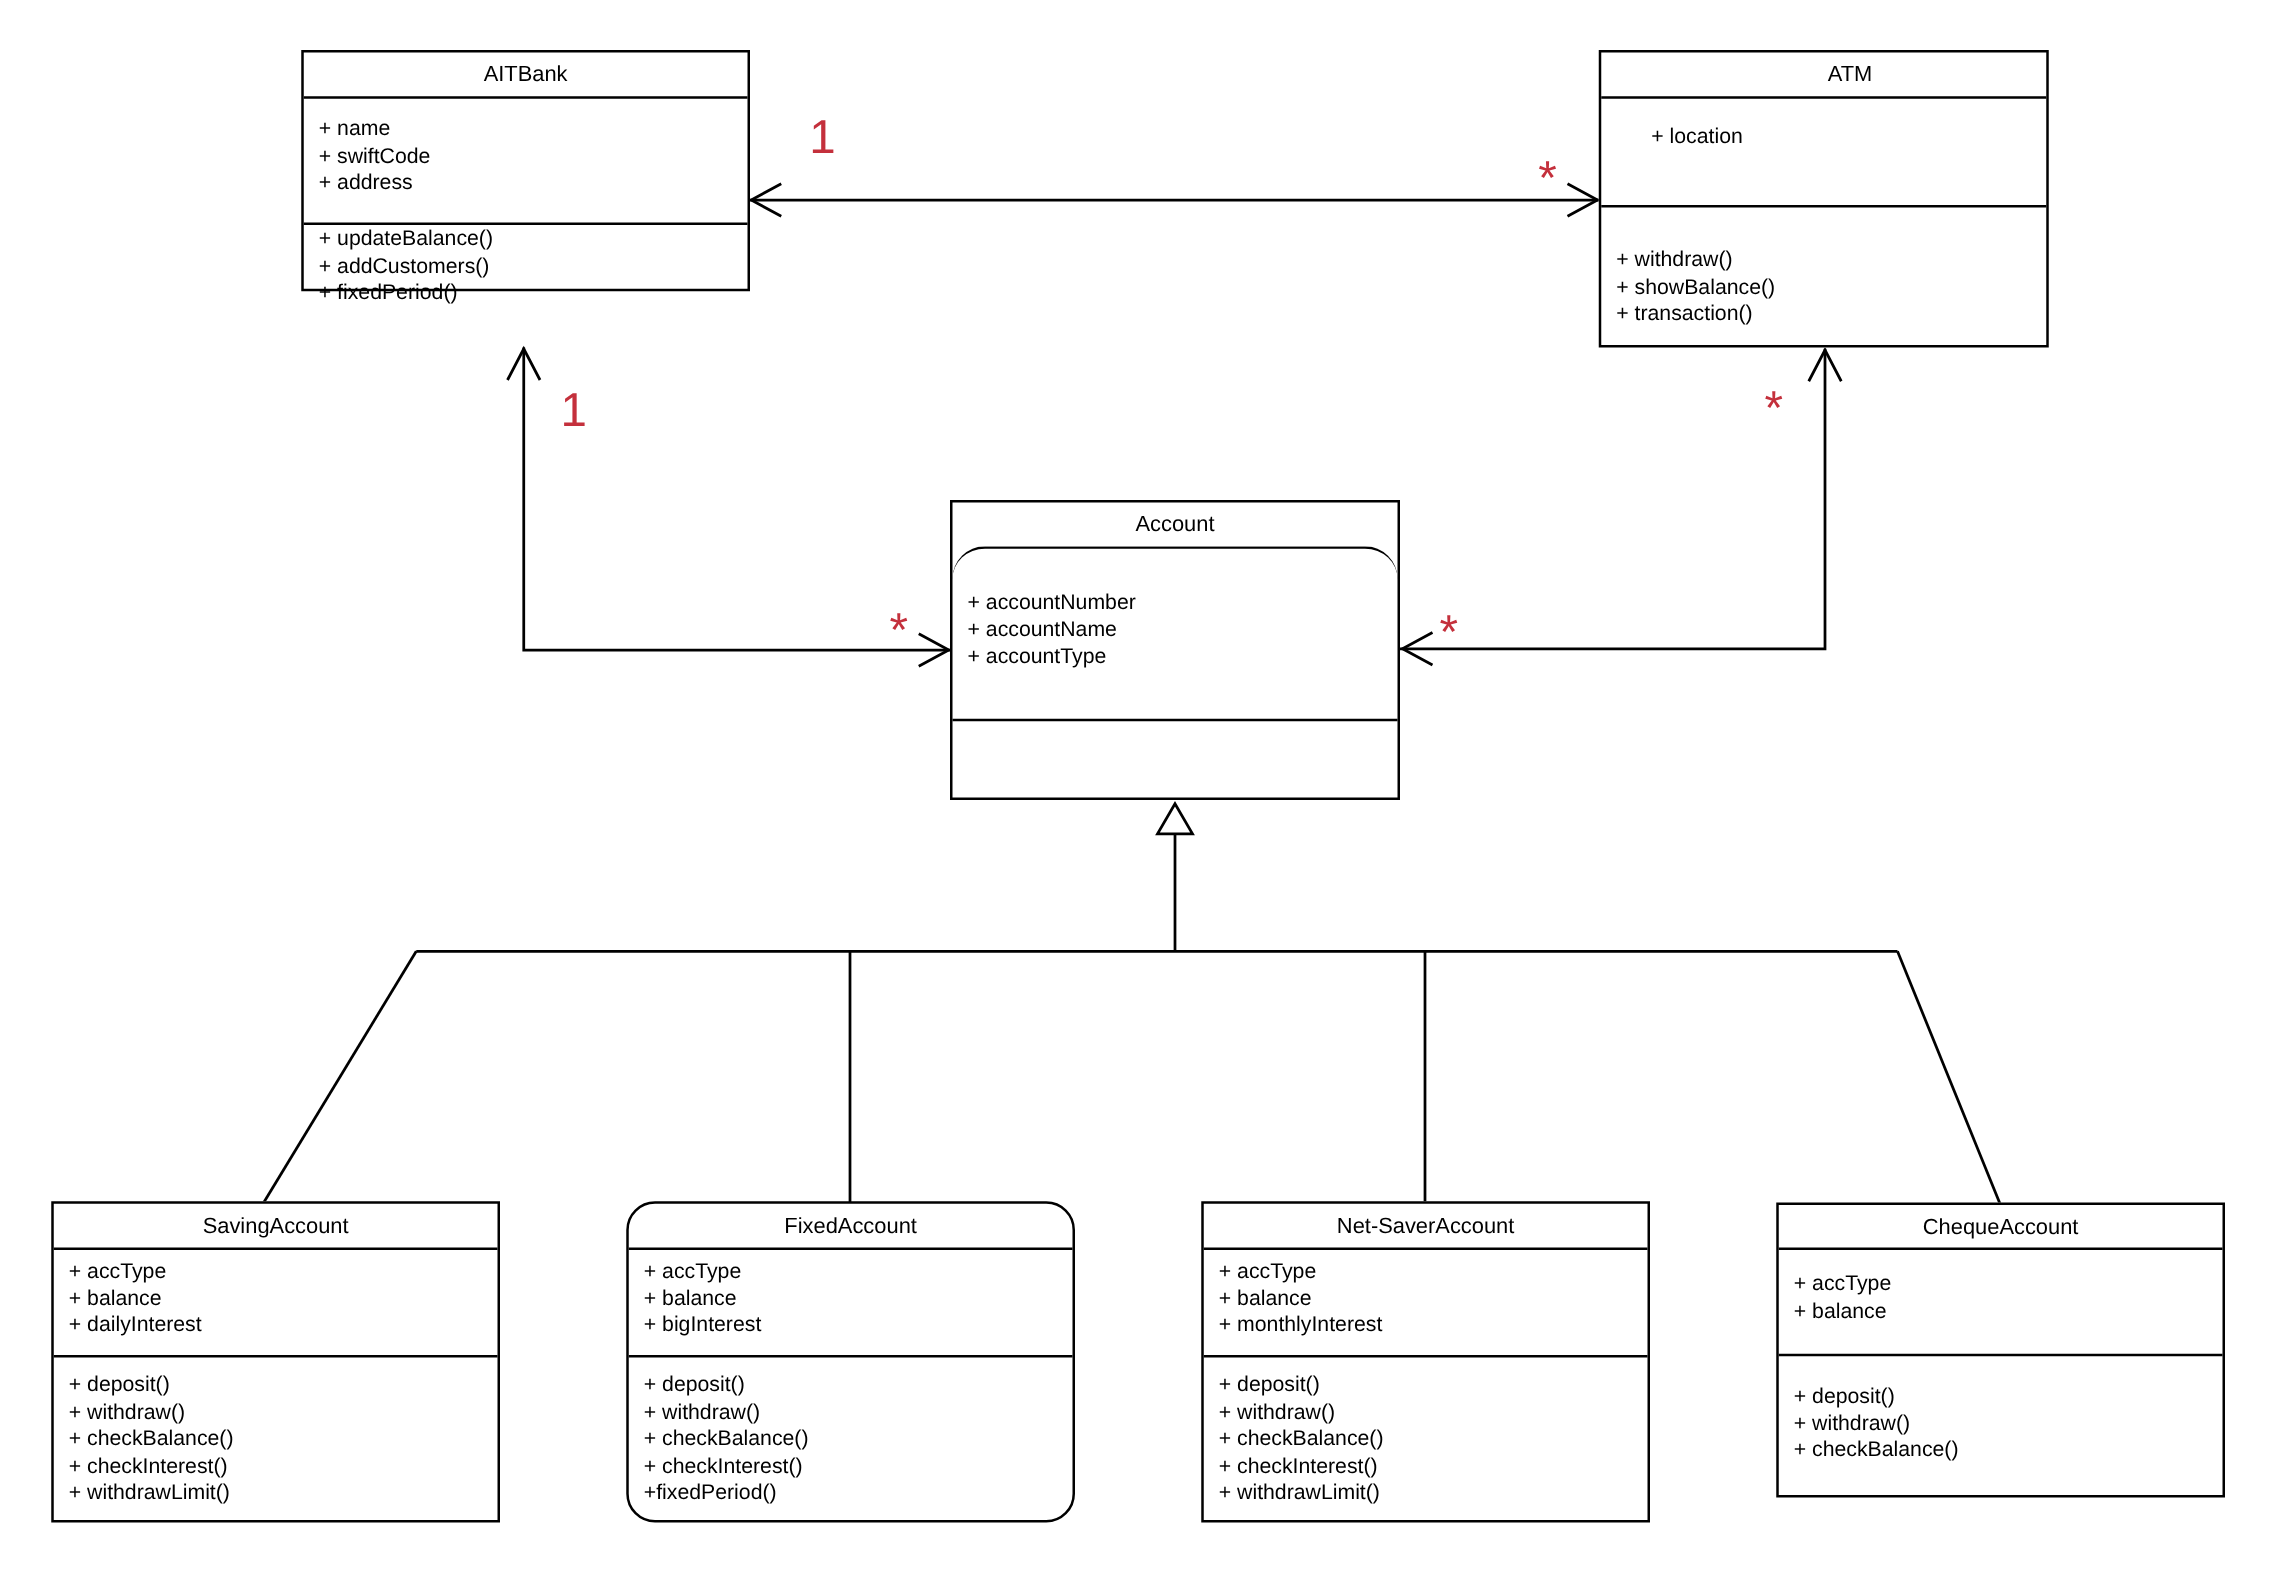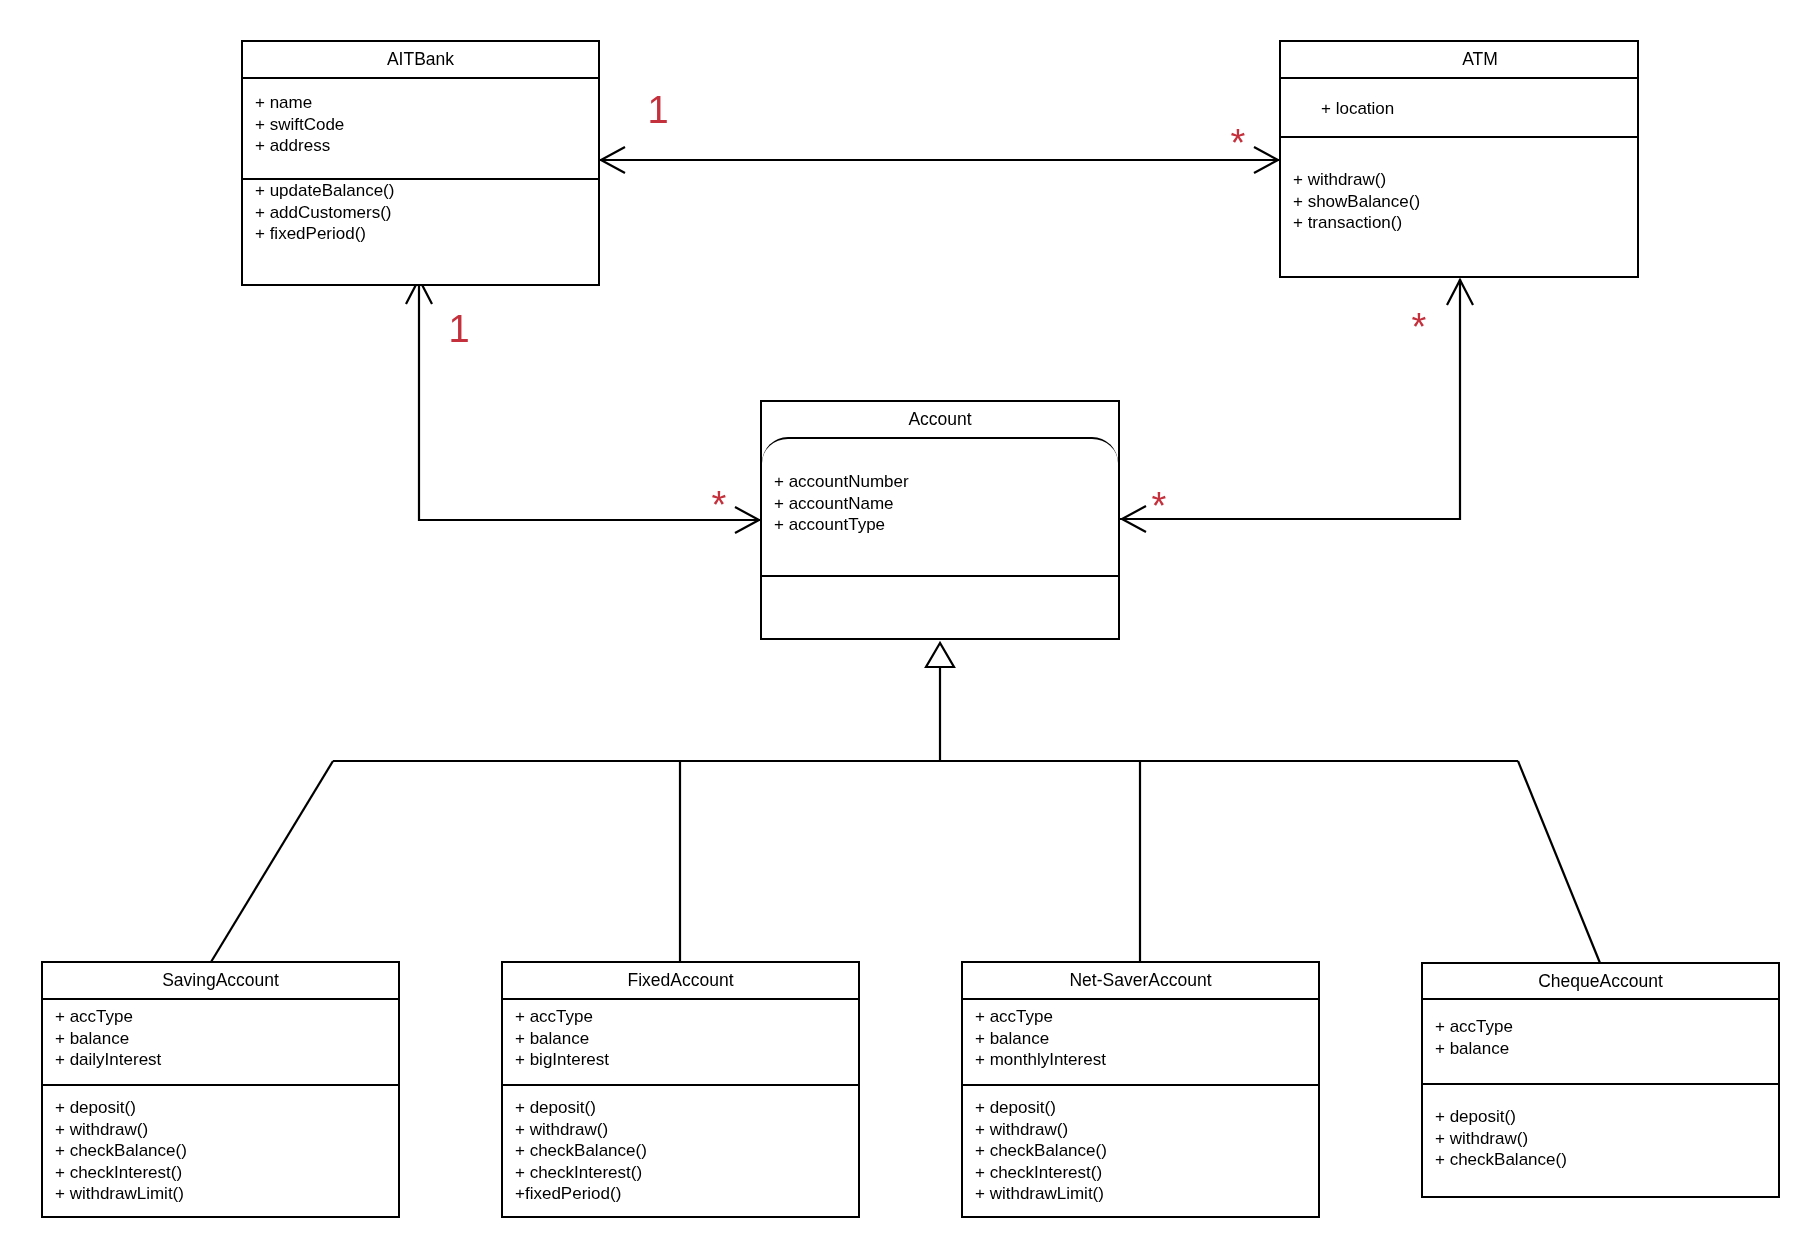--- a/index.html
+++ b/index.html
@@ -34,36 +34,36 @@
   .uml-section{
     border-top:2px solid var(--color-line);
     padding-left:12px;padding-right:8px;
     line-height:21.5px;
     flex:0 0 auto;
   }
   .uml-methods{flex:1 1 auto;}
   .member-line{white-space:nowrap;}
 
   
-  #box-aitbank {left:241px; top:40px;  width:359px; height:246px;}
+  #box-aitbank {left:241px; top:40px;  width:359px; height:193px;}
   #box-aitbank  .uml-title{height:35px;}
   #box-aitbank  .uml-attrs{height:101px;padding-top:13px;}
   #box-aitbank  .uml-methods{padding-top:0;}
 
   #box-atm     {left:1279px;top:40px;  width:360px; height:238px;}
   #box-atm      .uml-title{height:35px;padding-left:42px;}
-  #box-atm      .uml-attrs{height:59px;padding-top:19px;padding-left:40px;}
+  #box-atm      .uml-attrs{height:87px;padding-top:19px;padding-left:40px;}
   #box-atm      .uml-methods{padding-top:31px;}
 
   #box-account {left:760px; top:400px; width:360px; height:240px;}
   #box-account  .uml-title{height:35px;}
   #box-account  .uml-attrs{height:138px;padding-top:32px;border-radius:26px;}
 
   #box-saving  {left:41px;  top:961px; width:359px; height:257px;}
-  #box-fixed   {left:501px; top:961px; width:359px; height:257px;}
+  #box-fixed   {left:501px; top:961px; width:359px; height:257px;border-radius:23px;}
   #box-netsaver{left:961px; top:961px; width:359px; height:257px;}
   #box-saving .uml-title,#box-fixed .uml-title,#box-netsaver .uml-title{height:35px;}
   #box-saving .uml-attrs,#box-fixed .uml-attrs,#box-netsaver .uml-attrs{height:86px;padding-top:6px;}
   #box-saving .uml-methods,#box-fixed .uml-methods,#box-netsaver .uml-methods{padding-top:11px;}
 
   #box-cheque  {left:1421px;top:962px; width:359px; height:236px;justify-content:space-between;}
   #box-cheque   .uml-title{height:34px;}
   #box-cheque   .uml-attrs{height:85px;padding-top:16px;}
   #box-cheque   .uml-methods{padding-top:21px;}
 

